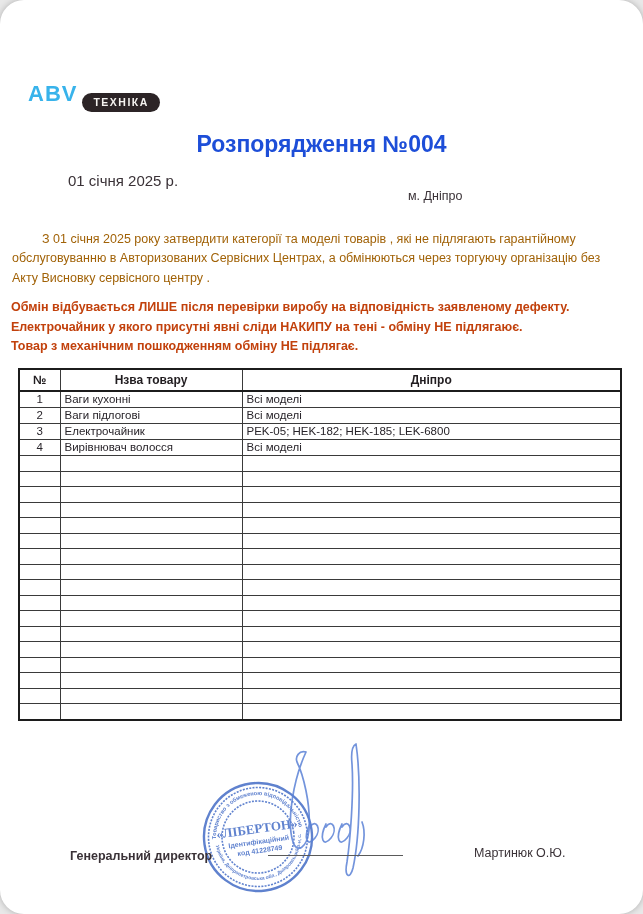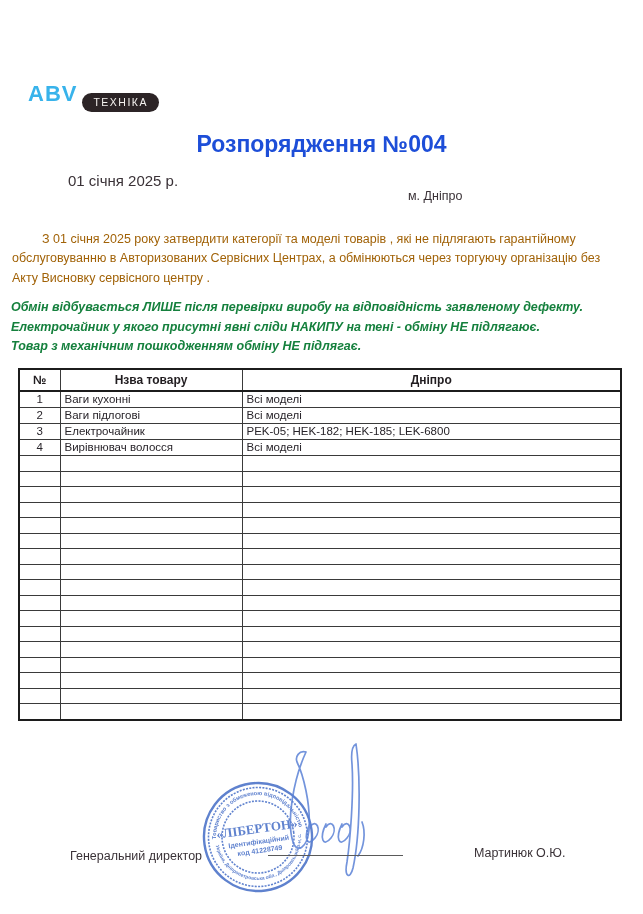--- a/index.html
+++ b/index.html
@@ -1,66 +1,67 @@
 <!DOCTYPE html>
 <html><head>
 <meta charset="utf-8">
 <style>
   html,body{margin:0;padding:0;}
   body{background:#e8e8e8;font-family:"Liberation Sans",sans-serif;}
   .page{
     position:relative;width:643px;height:914px;margin:0 auto;
     background:#ffffff;color:#3a3237;overflow:hidden;
     box-shadow:0 0 6px rgba(0,0,0,.25);
+    border-radius:24px;
   }
   
   .logo{position:absolute;left:28px;top:76px;display:flex;align-items:center;gap:5px;}
   .logo-brand{
     font-size:22px;font-weight:800;color:#38b3eb;letter-spacing:1px;
     font-family:"Liberation Sans",sans-serif;
   }
   .logo-badge{
-    background:#2c2426;color:#f5f3f0;font-size:10.5px;font-weight:400;
+    background:#2c2426;color:#f5f3f0;font-size:10.5px;font-weight:700;
     letter-spacing:1.5px;padding:4px 11px;border-radius:10px;line-height:1;margin-top:17px;
   }
   
   .doc-title{
     position:absolute;left:0;top:131px;width:100%;text-align:center;
     font-size:23px;font-weight:700;color:#1d4ed8;
   }
   .date-line{position:absolute;left:68px;top:172px;font-size:15px;}
   .city-line{position:absolute;left:408px;top:189px;font-size:12.5px;}
   
   .intro{
     position:absolute;left:12px;top:230px;width:617px;
     font-size:12.5px;line-height:1.55;text-indent:30px;color:#a16207;
   }
   
   .warnings{position:absolute;left:11px;top:299px;width:620px;}
-  .warnings p{margin:0 0 3px 0;font-size:12.5px;font-weight:700;color:#15803d;line-height:1.32;font-style:italic;}
+  .warnings p{margin:0 0 3px 0;font-size:12.5px;font-weight:700;color:#c2410c;line-height:1.32;}
   
   .products{
     position:absolute;left:18px;top:368px;width:604px;
     border-collapse:collapse;table-layout:fixed;
     border:2px solid #1c1c1c;
   }
   .products th,.products td{
     border:1px solid #3a3a3a;overflow:hidden;white-space:nowrap;
   }
   .products th{
     height:18px;font-size:12px;font-weight:700;text-align:center;
     border-bottom:2px solid #1c1c1c;color:#211d20;padding:1px 2px;
   }
   .products td{height:13px;font-size:11.5px;line-height:13px;padding:1px 4px;color:#28242a;}
   .products td.c-num{text-align:center;padding:1px 2px;}
   .products tr.empty-row td{height:12.5px;}
   
   .footer-note{position:absolute;left:12px;top:719px;width:620px;font-size:12.5px;color:#39313a;}
   
-  .director-label{position:absolute;left:70px;top:849px;font-size:12.5px;}
+  .director-label{position:absolute;left:70px;top:849px;font-size:12.5px;font-weight:bold;}
   .director-name{position:absolute;left:474px;top:846px;font-size:12.5px;}
   .sign-line{position:absolute;left:268px;top:855px;width:135px;border-top:1.5px solid #5a5a5a;}
   .stamp-wrap{position:absolute;left:202px;top:781px;width:112px;height:112px;transform:rotate(-8deg);opacity:.88;}
   .signature-wrap{position:absolute;left:266px;top:736px;width:118px;height:162px;opacity:.85;}
 </style>
 </head>
 <body>
 
 <div class="page">
 

